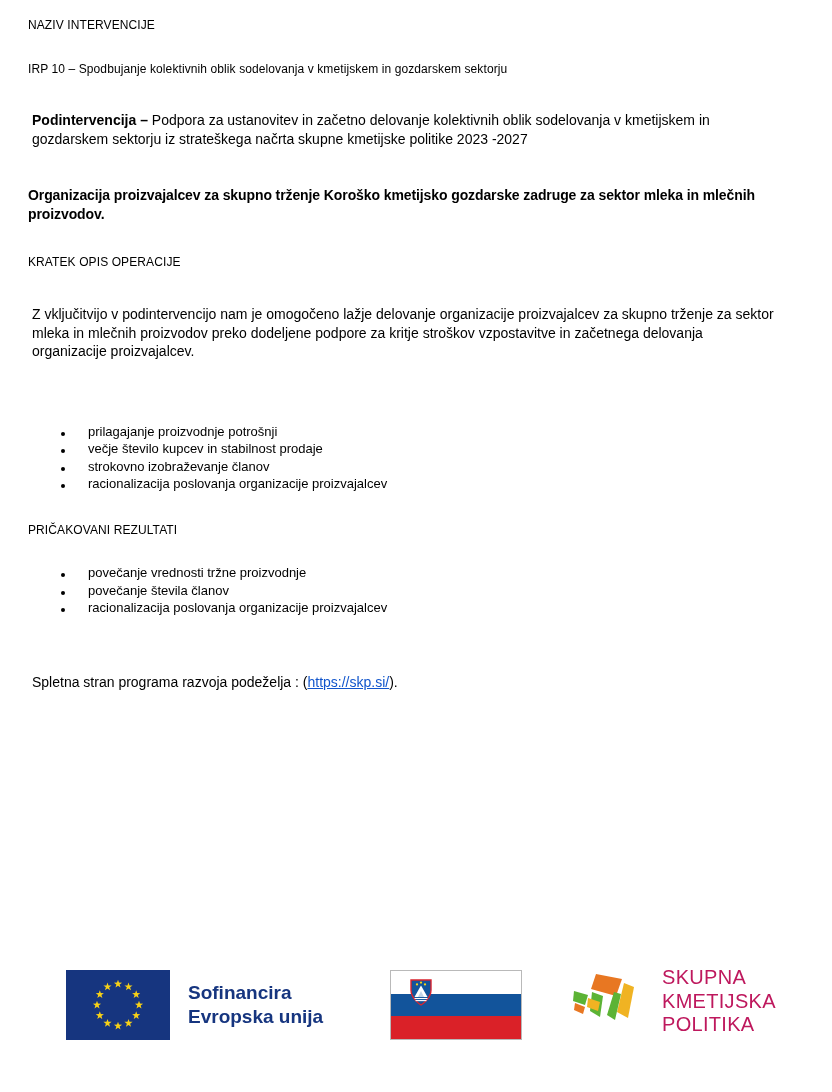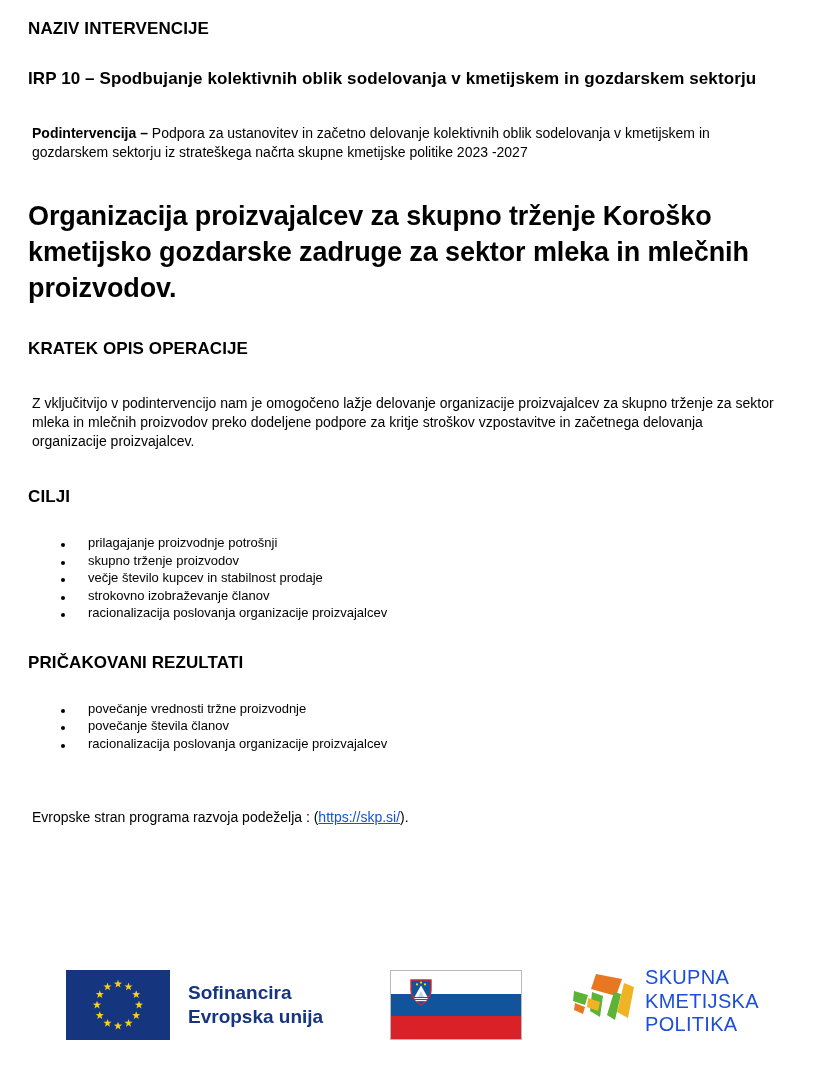--- a/index.html
+++ b/index.html
@@ -19,36 +19,36 @@
   .page {
     position: relative;
     width: 832px;
     height: 1092px;
     box-sizing: border-box;
     padding: 18px 52px 0 28px;
   }
 
   
   .section-head {
-    font-size: 17px;
-    font-weight: bold;
+    font-size: 12px;
+    font-weight: normal;
     line-height: 1.30;
     letter-spacing: 0.1px;
     margin: 0;
   }
   .para {
     font-size: 14px;
     line-height: 1.33;
     margin: 4px;
   }
   .para b, .para .bold {
     font-weight: bold;
   }
   .big-title {
-    font-size: 27px;
+    font-size: 14px;
     font-weight: bold;
     line-height: 1.32;
     margin: 0;
     letter-spacing: -0.1px;
   }
 
   .gap-22 { height: 22px; }
   .gap-26 { height: 26px; }
   .gap-28 { height: 28px; }
   .gap-30 { height: 30px; }
@@ -139,22 +139,22 @@
   
   .skp-logo {
     position: absolute;
     left: 570px;
     top: 4px;
     display: flex;
     align-items: center;
   }
   .skp-mark { width: 72px; height: 62px; flex: none; }
   .skp-text {
-    margin-left: 3px;
-    color: #1d4ed8;
+    margin-left: 20px;
+    color: #be185d;
     font-size: 20px;
     line-height: 1.18;
     letter-spacing: 0.3px;
     font-weight: normal;
     white-space: nowrap;
   }
 </style>
 </head>
 <body>
 
@@ -177,27 +177,25 @@
   <div class="gap-32"></div>
 
   <p class="section-head">KRATEK OPIS OPERACIJE</p>
 
   <div class="gap-30"></div>
 
   <p class="para">Z vključitvijo v podintervencijo nam je omogočeno lažje delovanje organizacije proizvajalcev za skupno trženje za sektor mleka in mlečnih proizvodov preko dodeljene podpore za kritje stroškov vzpostavitve in začetnega delovanja organizacije proizvajalcev.</p>
 
   <div class="gap-32"></div>
 
-  <p class="section-head">CILJI</p>
 
   <div class="gap-26"></div>
 
   <ul class="bullets">
     <li>prilagajanje proizvodnje potrošnji</li>
-    <li>skupno trženje proizvodov</li>
     <li>večje število kupcev in stabilnost prodaje</li>
     <li>strokovno izobraževanje članov</li>
     <li>racionalizacija poslovanja organizacije proizvajalcev</li>
   </ul>
 
   <div class="gap-30"></div>
 
   <p class="section-head">PRIČAKOVANI REZULTATI</p>
 
   <div class="gap-26"></div>
@@ -206,21 +204,21 @@
     <li>povečanje vrednosti tržne proizvodnje</li>
     <li>povečanje števila članov</li>
     <li>racionalizacija poslovanja organizacije proizvajalcev</li>
   </ul>
 
   <div class="gap-30"></div>
 
 
   <div class="gap-22"></div>
 
-  <p class="para"><span>Evropske stran programa razvoja podeželja : (</span><a class="doclink" href="#">https://skp.si/</a><span>).</span></p>
+  <p class="para"><span>Spletna stran programa razvoja podeželja : (</span><a class="doclink" href="#">https://skp.si/</a><span>).</span></p>
 
   <div class="logo-row">
 
     <div class="eu-logo">
       <div class="eu-flag">
         <svg viewBox="0 0 104 70" width="104" height="70" aria-hidden="true">
           <g id="eu-stars" fill="#f7d117">
               <polygon points="52.00,9.70 53.01,12.61 56.09,12.67 53.64,14.53 54.53,17.48 52.00,15.72 49.47,17.48 50.36,14.53 47.91,12.67 50.99,12.61"></polygon>
               <polygon points="62.50,12.51 63.51,15.42 66.59,15.48 64.14,17.34 65.03,20.29 62.50,18.53 59.97,20.29 60.86,17.34 58.41,15.48 61.49,15.42"></polygon>
               <polygon points="70.19,20.20 71.20,23.11 74.28,23.17 71.82,25.03 72.71,27.98 70.19,26.22 67.66,27.98 68.55,25.03 66.10,23.17 69.18,23.11"></polygon>

